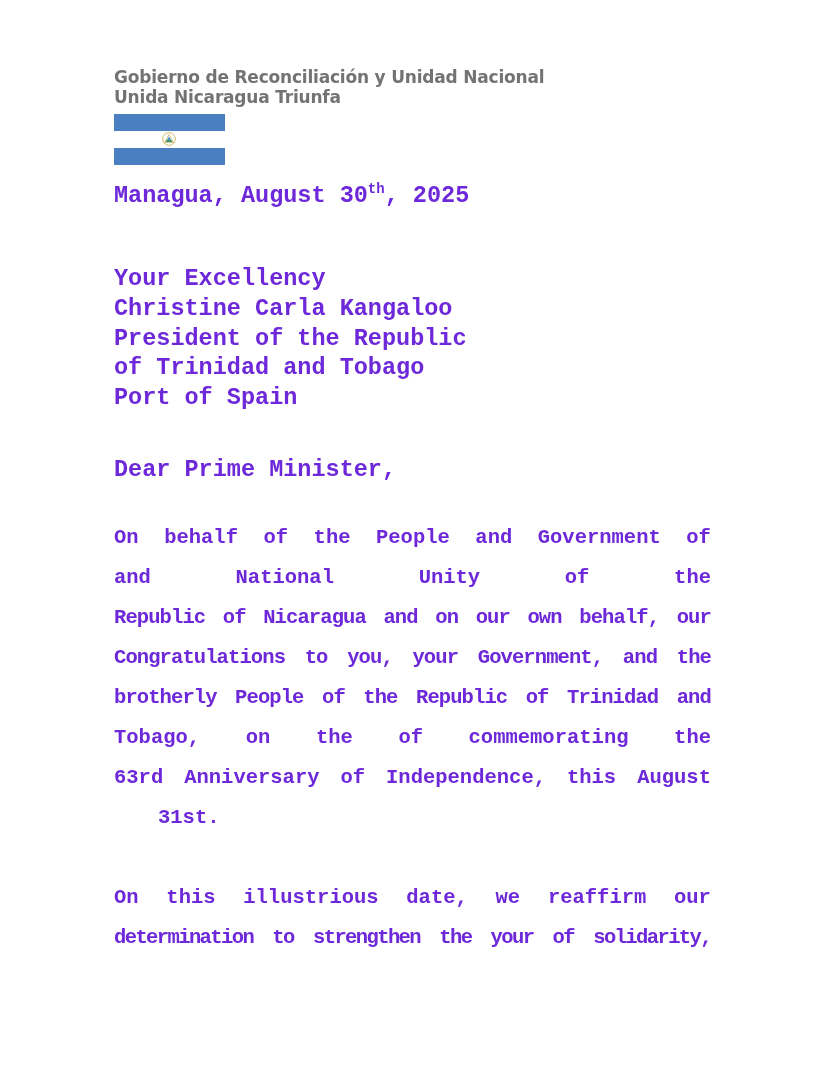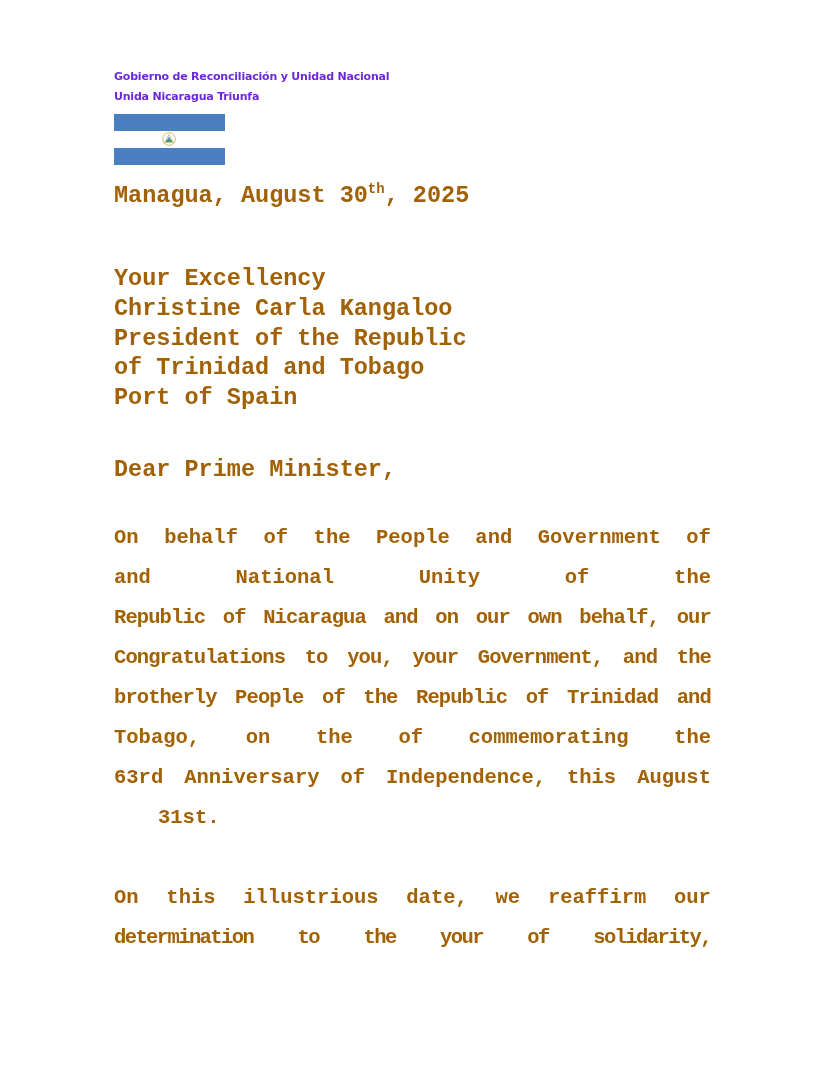--- a/index.html
+++ b/index.html
@@ -13,23 +13,23 @@
       position: relative;
       overflow: hidden;
       color: #1a1a1a;
     }
     .letterhead {
       position: absolute;
       left: 114px;
       top: 67px;
       font-family: "DejaVu Sans", sans-serif;
       font-weight: bold;
-      font-size: 11px;
+      font-size: 17px;
       line-height: 20px;
-      color: #6d28d9;
+      color: #737373;
       letter-spacing: -0.2px;
     }
     .letterhead div { white-space: nowrap; }
     .flag {
       position: absolute;
       left: 114px;
       top: 114px;
       width: 111px;
       height: 51px;
     }
@@ -39,21 +39,21 @@
     .flag .emblem {
       position: absolute;
       left: 48px;
       top: 18px;
       width: 14px;
       height: 14px;
     }
     .mono {
       font-family: "Liberation Mono", "DejaVu Sans Mono", monospace;
       font-weight: bold;
-      color: #a16207;
+      color: #6d28d9;
     }
     .date-line {
       position: absolute;
       left: 114px;
       top: 182px;
       font-size: 23.5px;
       line-height: 28px;
       white-space: nowrap;
     }
     .date-line sup {
@@ -211,18 +211,19 @@
       <span>this</span>
       <span>illustrious</span>
       <span>date,</span>
       <span>we</span>
       <span>reaffirm</span>
       <span>our</span>
     </div>
     <div class="line tight2">
       <span>determination</span>
       <span>to</span>
+      <span>strengthen</span>
       <span>the</span>
       <span>your</span>
       <span>of</span>
       <span>solidarity,</span>
     </div>
   </div>
 
 </body></html>

